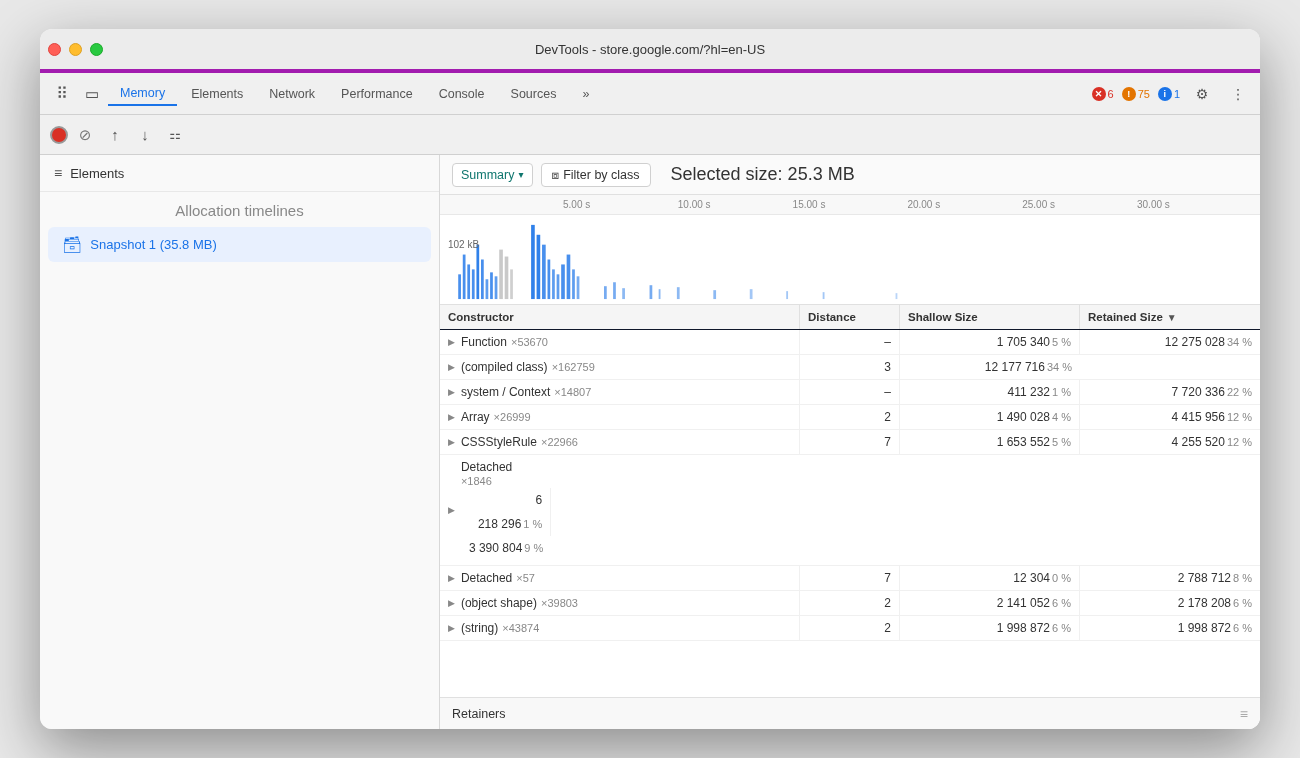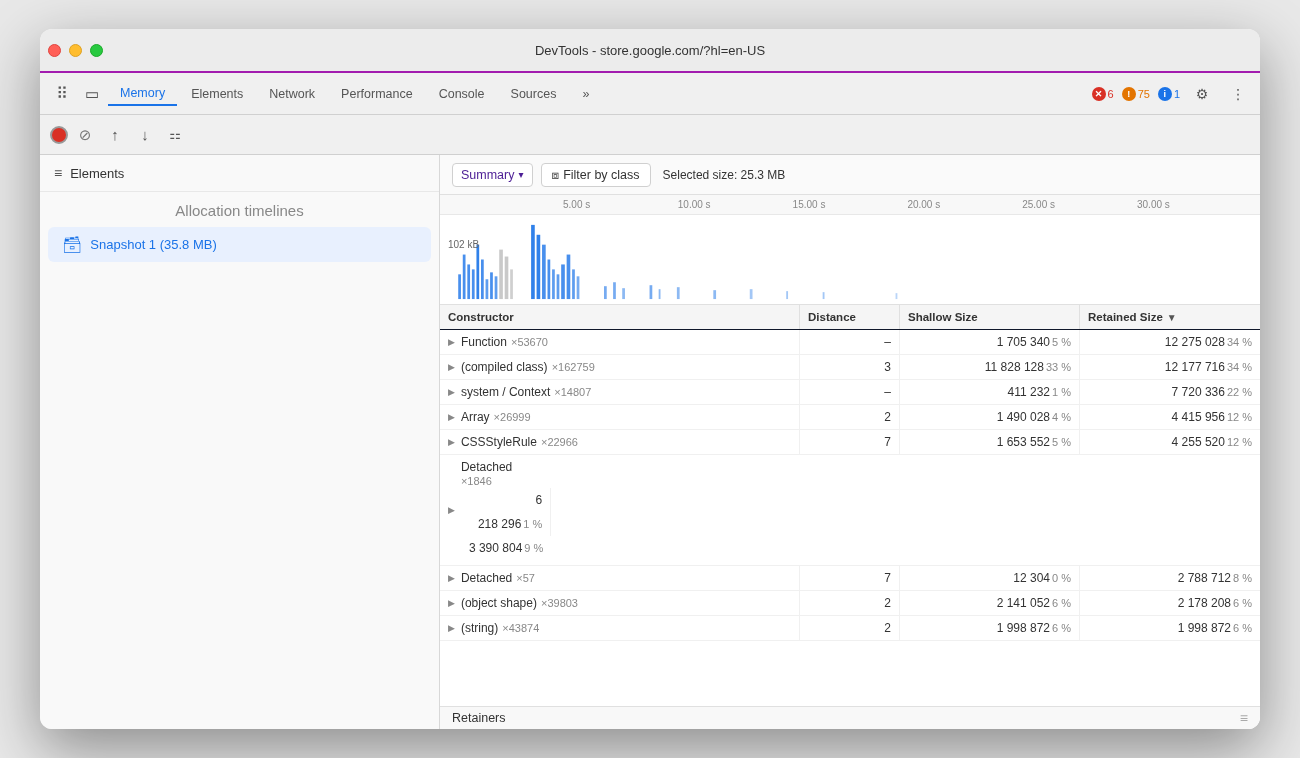--- a/index.html
+++ b/index.html
@@ -20,21 +20,21 @@
       overflow: hidden;
       display: flex;
       flex-direction: column;
     }
     .titlebar {
       background: #ececec;
       height: 44px;
       display: flex;
       align-items: center;
       padding: 0 8px;
-      border-bottom: 2px solid #a21caf;
+      border-bottom: 4px solid #a21caf;
       position: relative;
     }
     .traffic-lights {
       display: flex;
       gap: 8px;
       align-items: center;
     }
     .tl { width: 13px; height: 13px; border-radius: 50%; }
     .tl-red { background: #ff5f57; border: 1px solid #e0443e; }
     .tl-yellow { background: #ffbd2e; border: 1px solid #dea123; }
@@ -184,40 +184,40 @@
       background: #fafafa;
     }
     .summary-dropdown {
       display: flex;
       align-items: center;
       gap: 4px;
       padding: 4px 8px;
       border: 1px solid #d0d0d0;
       border-radius: 4px;
       font-size: 12.5px;
-      color: #4c1d95;
+      color: #0f766e;
       cursor: pointer;
       background: white;
     }
     .filter-by-class {
       display: flex;
       align-items: center;
       gap: 4px;
       padding: 4px 10px;
       border: 1px solid #d0d0d0;
       border-radius: 4px;
       font-size: 12.5px;
       color: #333;
       cursor: pointer;
       background: white;
     }
     .selected-size {
-      font-size: 12px;
+      font-size: 18px;
       color: #333;
-      margin-left: 4px;
+      margin-left: 12px;
     }
     .timeline-area {
       height: 110px;
       border-bottom: 1px solid #e0e0e0;
       background: white;
       position: relative;
       overflow: hidden;
     }
     .timeline-ruler {
       height: 20px;
@@ -285,21 +285,21 @@
     }
     .td:last-child { border-right: none; }
     .td-constructor { gap: 4px; }
     .td-right { justify-content: flex-end; }
     .td-num { color: #333; margin-right: 2px; }
     .td-pct { color: #888; font-size: 11px; }
     .expand-arrow { color: #888; font-size: 9px; margin-right: 2px; }
     .constructor-name { color: #333; }
     .constructor-count { color: #888; font-size: 11px; }
     .retainers-bar {
-      height: 23px;
+      height: 32px;
       background: #f8f8f8;
       border-top: 1px solid #e0e0e0;
       display: flex;
       align-items: center;
       padding: 0 12px;
       justify-content: space-between;
     }
     .retainers-label { font-size: 12.5px; color: #333; font-weight: 500; }
     .scroll-icon { color: #aaa; font-size: 14px; }
     .sort-arrow { color: #555; font-size: 10px; }
@@ -469,24 +469,20 @@
             <div class="table-row">
       <div class="td td-constructor">
         <span class="expand-arrow">▶</span>
         <span class="constructor-name">(compiled class)</span>
         <span class="constructor-count">×162759</span>
       </div>
       <div class="td td-right">
         <span>3</span>
       </div>
       <div class="td td-right">
-        <span class="td-num">11 828 128</span>
-        <span class="td-pct">33 %</span>
-      </div>
-      <div class="td td-right">
         <span class="td-num">12 177 716</span>
         <span class="td-pct">34 %</span>
       </div>
     </div>
             <div class="table-row">
       <div class="td td-constructor">
         <span class="expand-arrow">▶</span>
         <span class="constructor-name">system / Context</span>
         <span class="constructor-count">×14807</span>
       </div>

